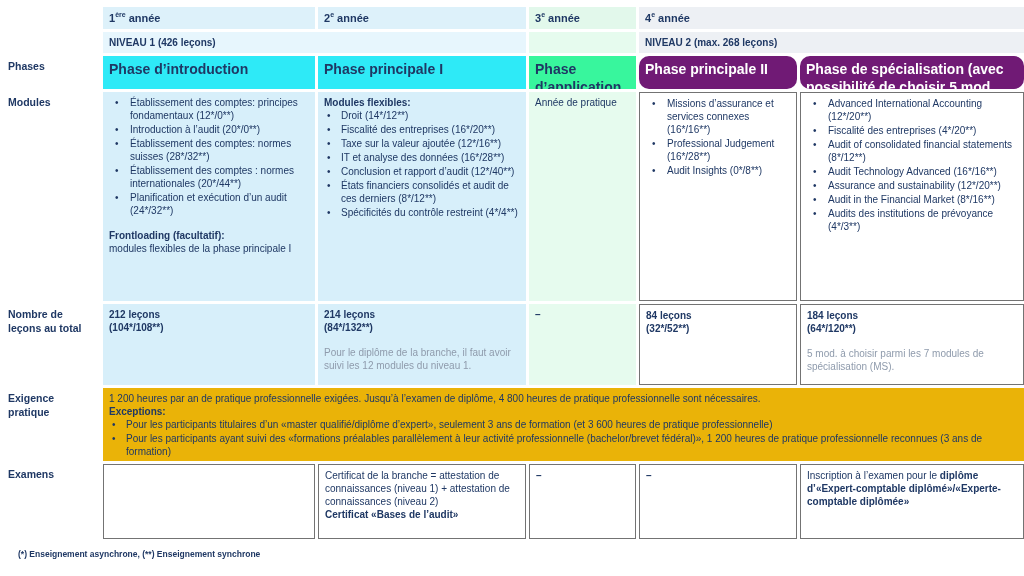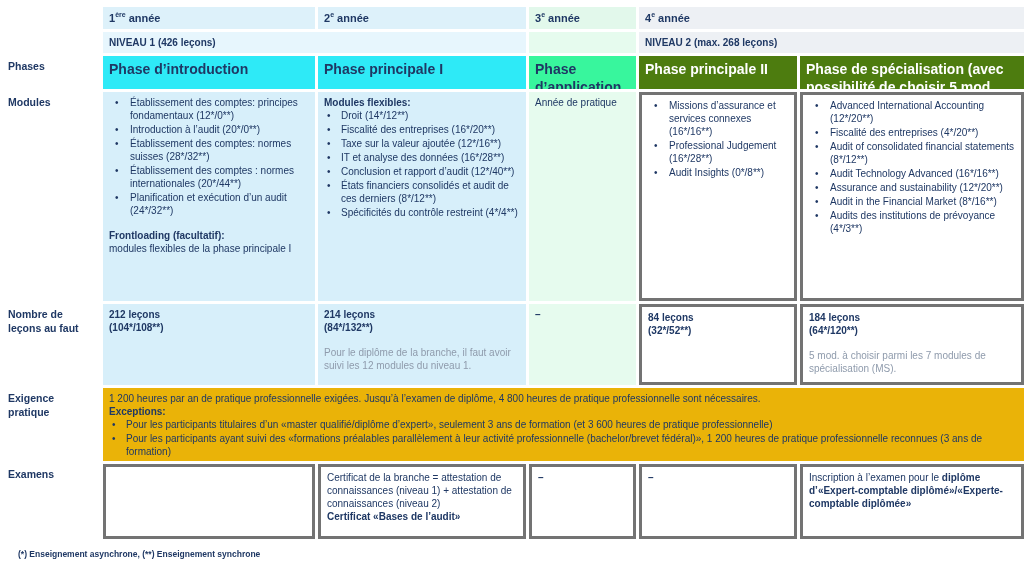--- a/index.html
+++ b/index.html
@@ -19,22 +19,22 @@
   .nivrow { display:flex; align-items:center; font-weight:bold; font-size:10px; }
   sup { font-size:7px; vertical-align:super; line-height:0; }
   .bg-lb-hdr { background:#ddf1fa; }
   .bg-lb-niv { background:#e7f6fd; }
   .bg-lb     { background:#d7effa; }
   .bg-lg-hdr { background:#e2f8eb; }
   .bg-lg     { background:#e6fbee; }
   .bg-gray   { background:#edf0f4; }
   .bg-cyan   { background:#2eeaf7; }
   .bg-green  { background:#38f69d; }
-  .bg-navy   { background:#4d7c0f; color:#ffffff; }
-  .bg-white  { background:#ffffff; border:3px solid #737373; }
+  .bg-navy   { background:#701a75; color:#ffffff;border-radius:10px; }
+  .bg-white  { background:#ffffff; border:1px solid #737373; }
   .bg-exig   { background:#eab308; }
   .phase { font-weight:bold; font-size:14px; }
   ul.blt { list-style:none; }
   ul.blt li { position:relative; padding-left:21px; margin-bottom:1px; }
   ul.blt li::before { content:"•"; position:absolute; left:6px; top:0; }
   ul.blt2 li { padding-left:17px; }
   ul.blt2 li::before { left:3px; }
   .note { color:#8f9bac; margin-top:12px; }
   .lecons-line { display:block; font-weight:bold; }
   .front { margin-top:12px; }
@@ -116,21 +116,21 @@
         <li>Advanced International Accounting (12*/20**)</li>
         <li>Fiscalité des entreprises (4*/20**)</li>
         <li>Audit of consolidated financial statements (8*/12**)</li>
         <li>Audit Technology Advanced (16*/16**)</li>
         <li>Assurance and sustainability (12*/20**)</li>
         <li>Audit in the Financial Market (8*/16**)</li>
         <li>Audits des institutions de prévoyance (4*/3**)</li>
       </ul>
     </div>
 
-    <div class="cell lbl">Nombre de leçons au faut</div>
+    <div class="cell lbl">Nombre de leçons au total</div>
     <div class="cell bg-lb">
       <span class="lecons-line">212 leçons</span>
       <span class="lecons-line">(104*/108**)</span>
     </div>
     <div class="cell bg-lb">
       <span class="lecons-line">214 leçons</span>
       <span class="lecons-line">(84*/132**)</span>
       <div class="note">Pour le diplôme de la branche, il faut avoir suivi les 12 modules du niveau 1.</div>
     </div>
     <div class="cell bg-lg dash">–</div>

